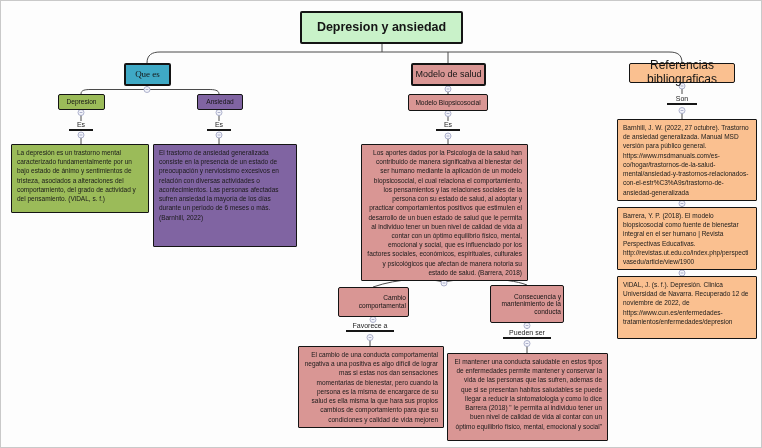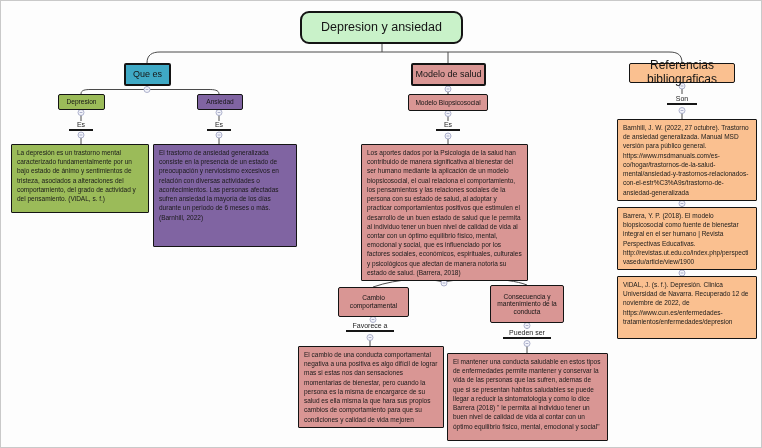--- a/index.html
+++ b/index.html
@@ -2,36 +2,36 @@
 <html><head>
 <meta charset="utf-8">
 <style>
   html,body{margin:0;padding:0;background:#ffffff;font-family:"Liberation Sans","DejaVu Sans",sans-serif;}
   .canvas{position:relative;width:762px;height:448px;background:#fdfdfd;border:1px solid #c9c9c9;box-sizing:border-box;overflow:hidden;}
   svg.wires{position:absolute;left:0;top:0;width:762px;height:448px;}
   svg.wires path{stroke:#4a4a4a;stroke-width:1;fill:none;}
 
   .node{position:absolute;display:flex;align-items:center;justify-content:center;text-align:center;
         border:1.6px solid #141414;color:#151515;box-sizing:border-box;line-height:1.15;border-radius:2px;}
-  .node.big{font-size:12.5px;font-weight:400;border-width:2.6px;border-radius:9px;}
+  .node.big{font-size:12.5px;font-weight:700;border-width:2.6px;}
   .node.mid{font-size:9px;font-weight:400;border-width:2px;}
   .node.midsm{font-size:12px;border-width:1.8px;}
   .node.small{font-size:6.6px;border-width:1.5px;padding:1px 2px;}
 
   .detail{position:absolute;font-size:6.5px;line-height:1.42;padding:3px 5px;border:1.8px solid #141414;
           color:#1a1a1a;text-align:left;box-sizing:border-box;overflow:hidden;overflow-wrap:break-word;word-break:break-word;border-radius:1px;}
 
   .link-label{position:absolute;font-size:7px;color:#1d1d1d;text-align:center;
               border-bottom:2px solid #161616;padding-bottom:1px;box-sizing:border-box;background:transparent;}
 
   .c-green{background:#c9f2c9;}
   .c-teal{background:#3fa9c5;}
   .c-olive{background:#9bbb59;}
   .c-purple{background:#8064a2;}
-  .c-pink{background:#d99694;}
+  .c-pink{background:#d99694;text-align:right;}
   .c-orange{background:#fac090;}
 </style>
 </head>
 <body>
 
 <div class="canvas">
 
   <svg class="wires" viewBox="0 0 762 448" xmlns="http://www.w3.org/2000/svg">
     <g>
       <path d="M381,43 V51"></path>
@@ -93,21 +93,21 @@
         <line x1="679.6" x2="682.4" y1="202.5" y2="202.5" stroke="#9aa0c0" stroke-width="0.8"></line>
         <circle cx="681" cy="272" r="3" fill="#f2f3fa" stroke="#9aa0c0" stroke-width="0.8"></circle>
         <line x1="679.6" x2="682.4" y1="272" y2="272" stroke="#9aa0c0" stroke-width="0.8"></line>
       </g>
   </svg>
 
   <div class="node big c-green" style="left:299px;top:10px;width:163px;height:33px;">
     <span>Depresion y ansiedad</span>
   </div>
 
-  <div class="node mid c-teal" style="left:123px;top:62px;width:47px;height:23px;">
+  <div class="node mid c-teal" style="left:123px;top:62px;width:47px;height:23px;font-family:Liberation Serif, serif;">
     <span>Que es</span>
   </div>
   <div class="node small c-olive" style="left:57px;top:93px;width:47px;height:16px;">
     <span>Depresion</span>
   </div>
   <div class="node small c-purple" style="left:196px;top:93px;width:46px;height:16px;">
     <span>Ansiedad</span>
   </div>
   <div class="link-label" style="left:68px;top:120px;width:24px;">Es</div>
   <div class="link-label" style="left:206px;top:120px;width:24px;">Es</div>

